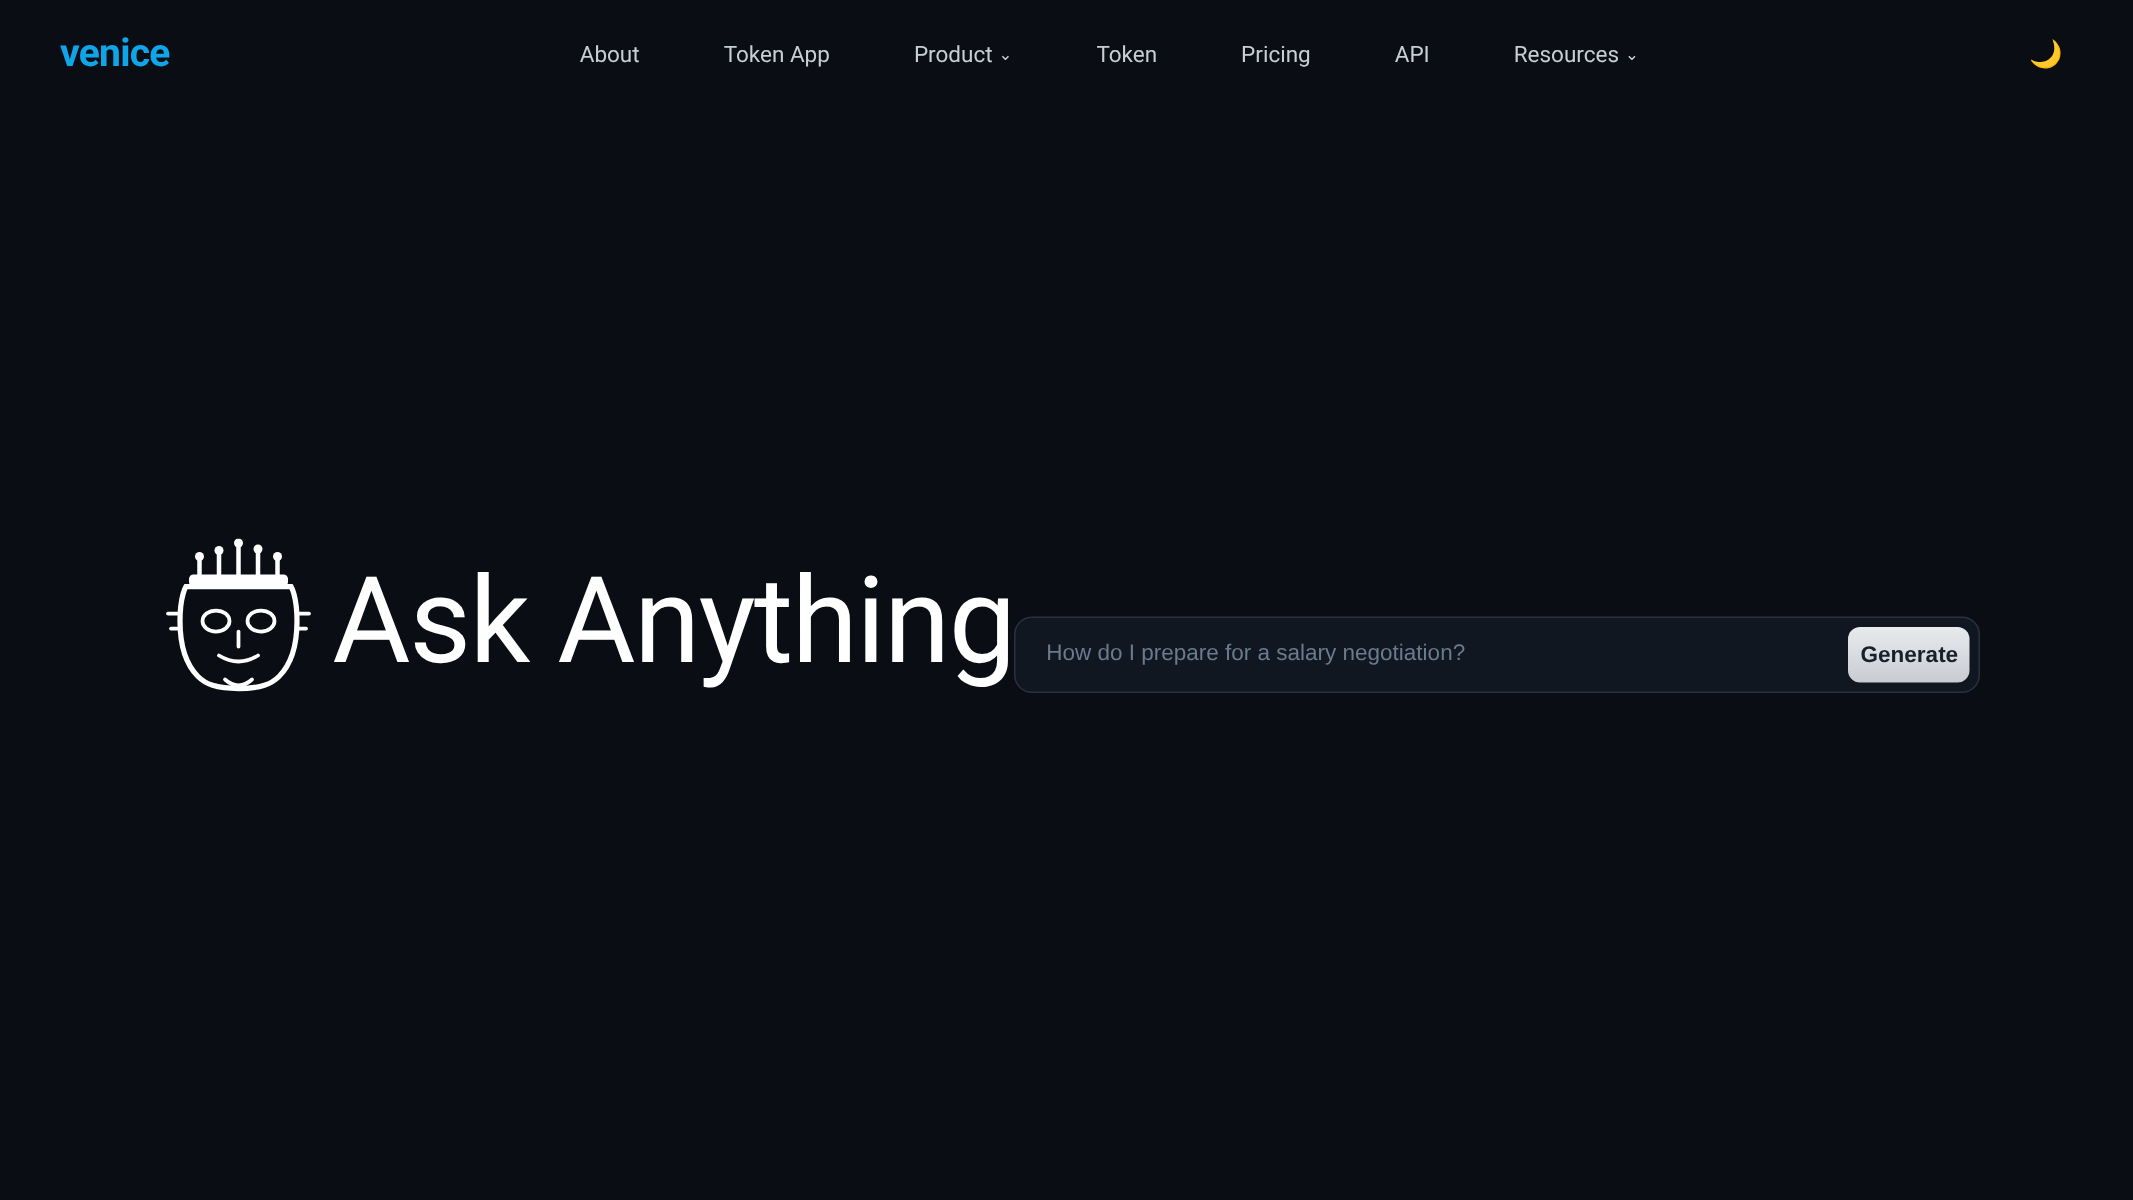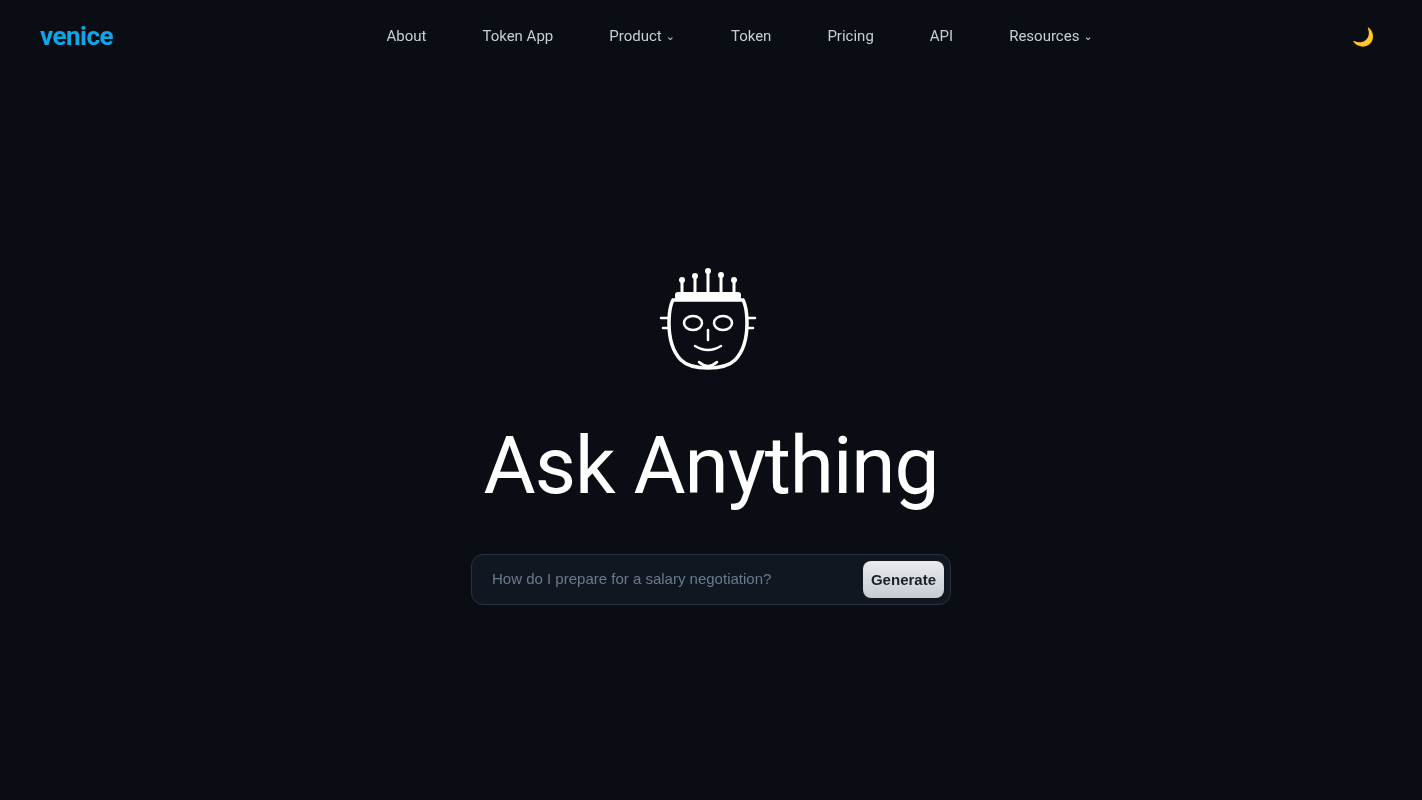--- a/index.html
+++ b/index.html
@@ -70,21 +70,21 @@
       justify-content: center;
       cursor: pointer;
       color: #c8cdd6;
       font-size: 18px;
       border-radius: 50%;
     }
 
     
     .hero {
       display: flex;
-      flex-direction: column;
+      flex-direction: row;
       align-items: center;
       justify-content: center;
       height: calc(800px - 72px);
       gap: 0;
     }
 
     .hero-logo-svg {
       width: 120px;
       height: 130px;
       margin-bottom: 24px;
@@ -99,21 +99,21 @@
       margin-bottom: 44px;
       text-align: center;
     }
 
     .hero-search {
       display: flex;
       align-items: center;
       background-color: #111720;
       border: 1px solid #2a3040;
       border-radius: 12px;
-      width: 480px;
+      width: 644px;
       padding: 6px 6px 6px 20px;
       gap: 8px;
     }
 
     .hero-input {
       flex: 1;
       background: transparent;
       border: none;
       outline: none;
       color: #8a9ab0;

